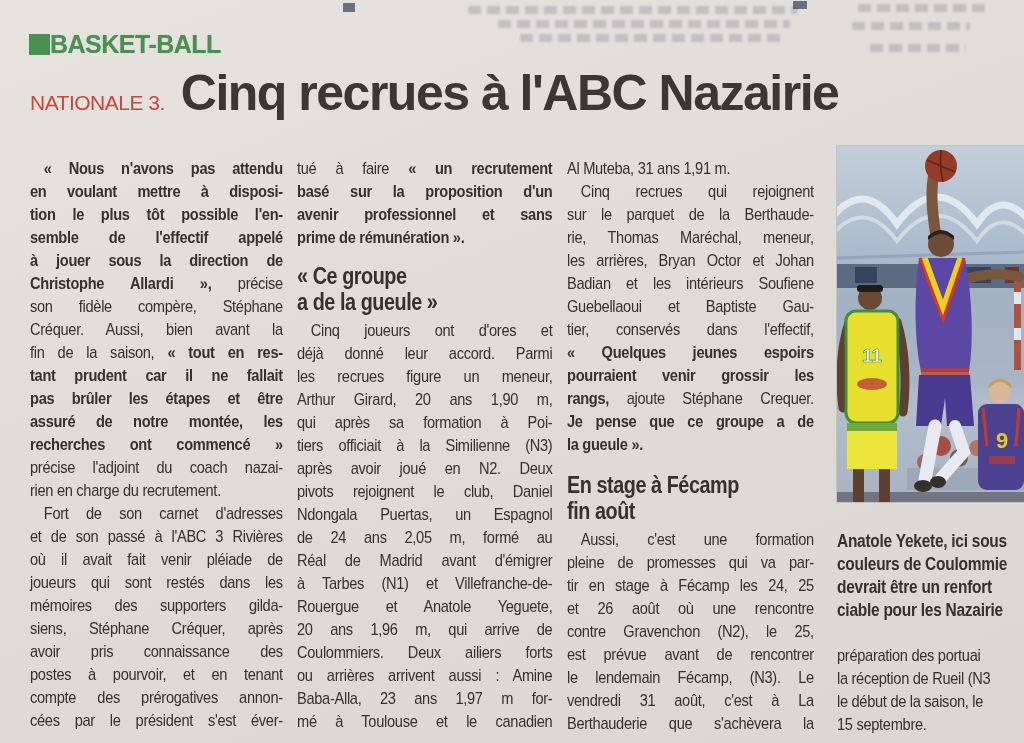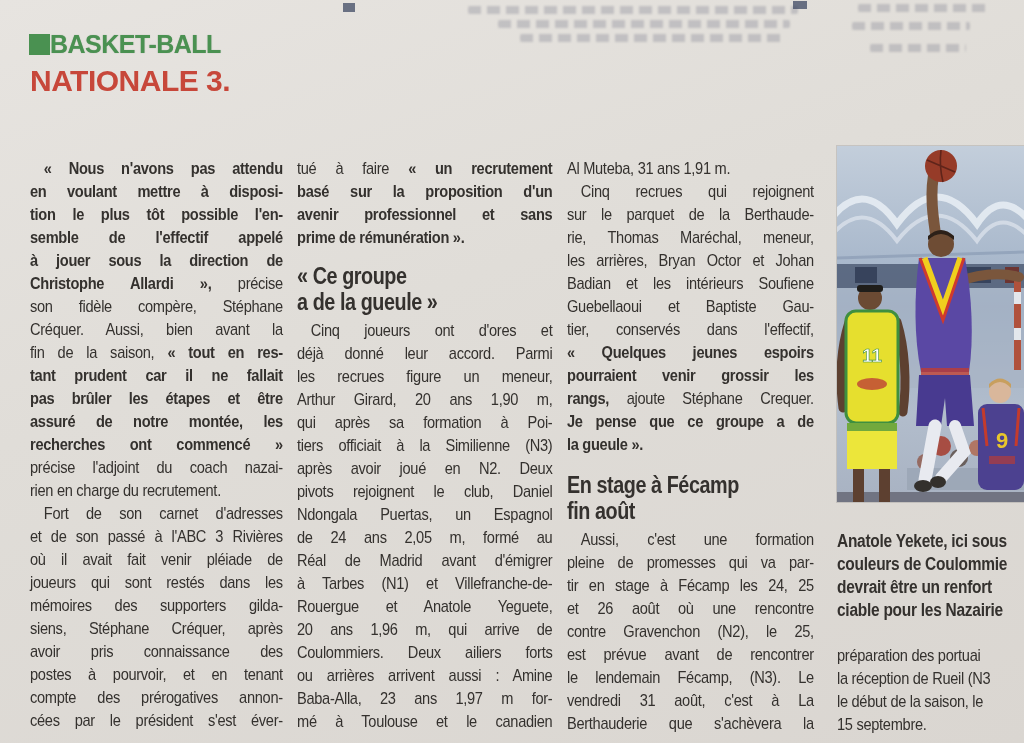--- a/index.html
+++ b/index.html
@@ -12,21 +12,21 @@
   .ghost{position:absolute;height:8px;border-radius:2px;filter:blur(1.1px);
     background:repeating-linear-gradient(90deg, rgba(118,120,136,.30) 0 13px, rgba(0,0,0,0) 13px 19px);}
   .mark{position:absolute;background:#3a4560;opacity:.72;filter:blur(.6px);}
 
   .section-header{position:absolute;left:29px;top:30px;display:flex;align-items:center;gap:0;}
   .sq{width:21px;height:21px;background:#4a9151;}
   .section-label{font-size:25px;font-weight:700;color:#4a9151;letter-spacing:-.5px;
     text-shadow:0 0 1px rgba(40,90,50,.4);}
 
   .headline-row{position:absolute;left:30px;top:64px;display:flex;align-items:baseline;white-space:nowrap;}
-  .kicker{font-size:30px;font-weight:700;color:#c7473a;letter-spacing:-.5px;}
+  .kicker{font-size:21px;font-weight:400;color:#c7473a;letter-spacing:-.5px;}
   .headline{font-size:50px;font-weight:700;color:#3b3734;margin-left:16px;letter-spacing:-1.5px;}
 
   .col{position:absolute;top:157px;transform:scaleX(.86);transform-origin:0 0;color:#34312e;}
   .c0{left:30px;width:294px;}
   .c1{left:297px;width:297px;}
   .c2{left:567px;width:287px;}
   .c3{left:837px;width:250px;top:530px;}
   .c3 .ln{white-space:nowrap;text-align:left;text-align-last:auto;}
 
   .ln{font-size:17px;line-height:23px;height:23px;text-align:justify;text-align-last:justify;
@@ -56,20 +56,21 @@
   <div class="mark" style="left:343px;top:3px;width:12px;height:9px;"></div>
   <div class="mark" style="left:793px;top:1px;width:14px;height:8px;"></div>
 
   <div class="section-header">
     <span class="sq"></span>
     <span class="section-label">BASKET-BALL</span>
   </div>
 
   <div class="headline-row">
     <span class="kicker">NATIONALE 3.</span>
+    <span class="headline">Cinq recrues à l'ABC Nazairie</span>
   </div>
 
   <div class="col c0">
       <div class="ln ind"><span class="b">« Nous n'avons pas attendu</span></div>
       <div class="ln"><span class="b">en voulant mettre à disposi-</span></div>
       <div class="ln"><span class="b">tion le plus tôt possible l'en-</span></div>
       <div class="ln"><span class="b">semble de l'effectif appelé</span></div>
       <div class="ln"><span class="b">à jouer sous la direction de</span></div>
       <div class="ln"><span class="b">Christophe Allardi », </span><span>précise</span></div>
       <div class="ln"><span>son fidèle compère, Stéphane</span></div>

